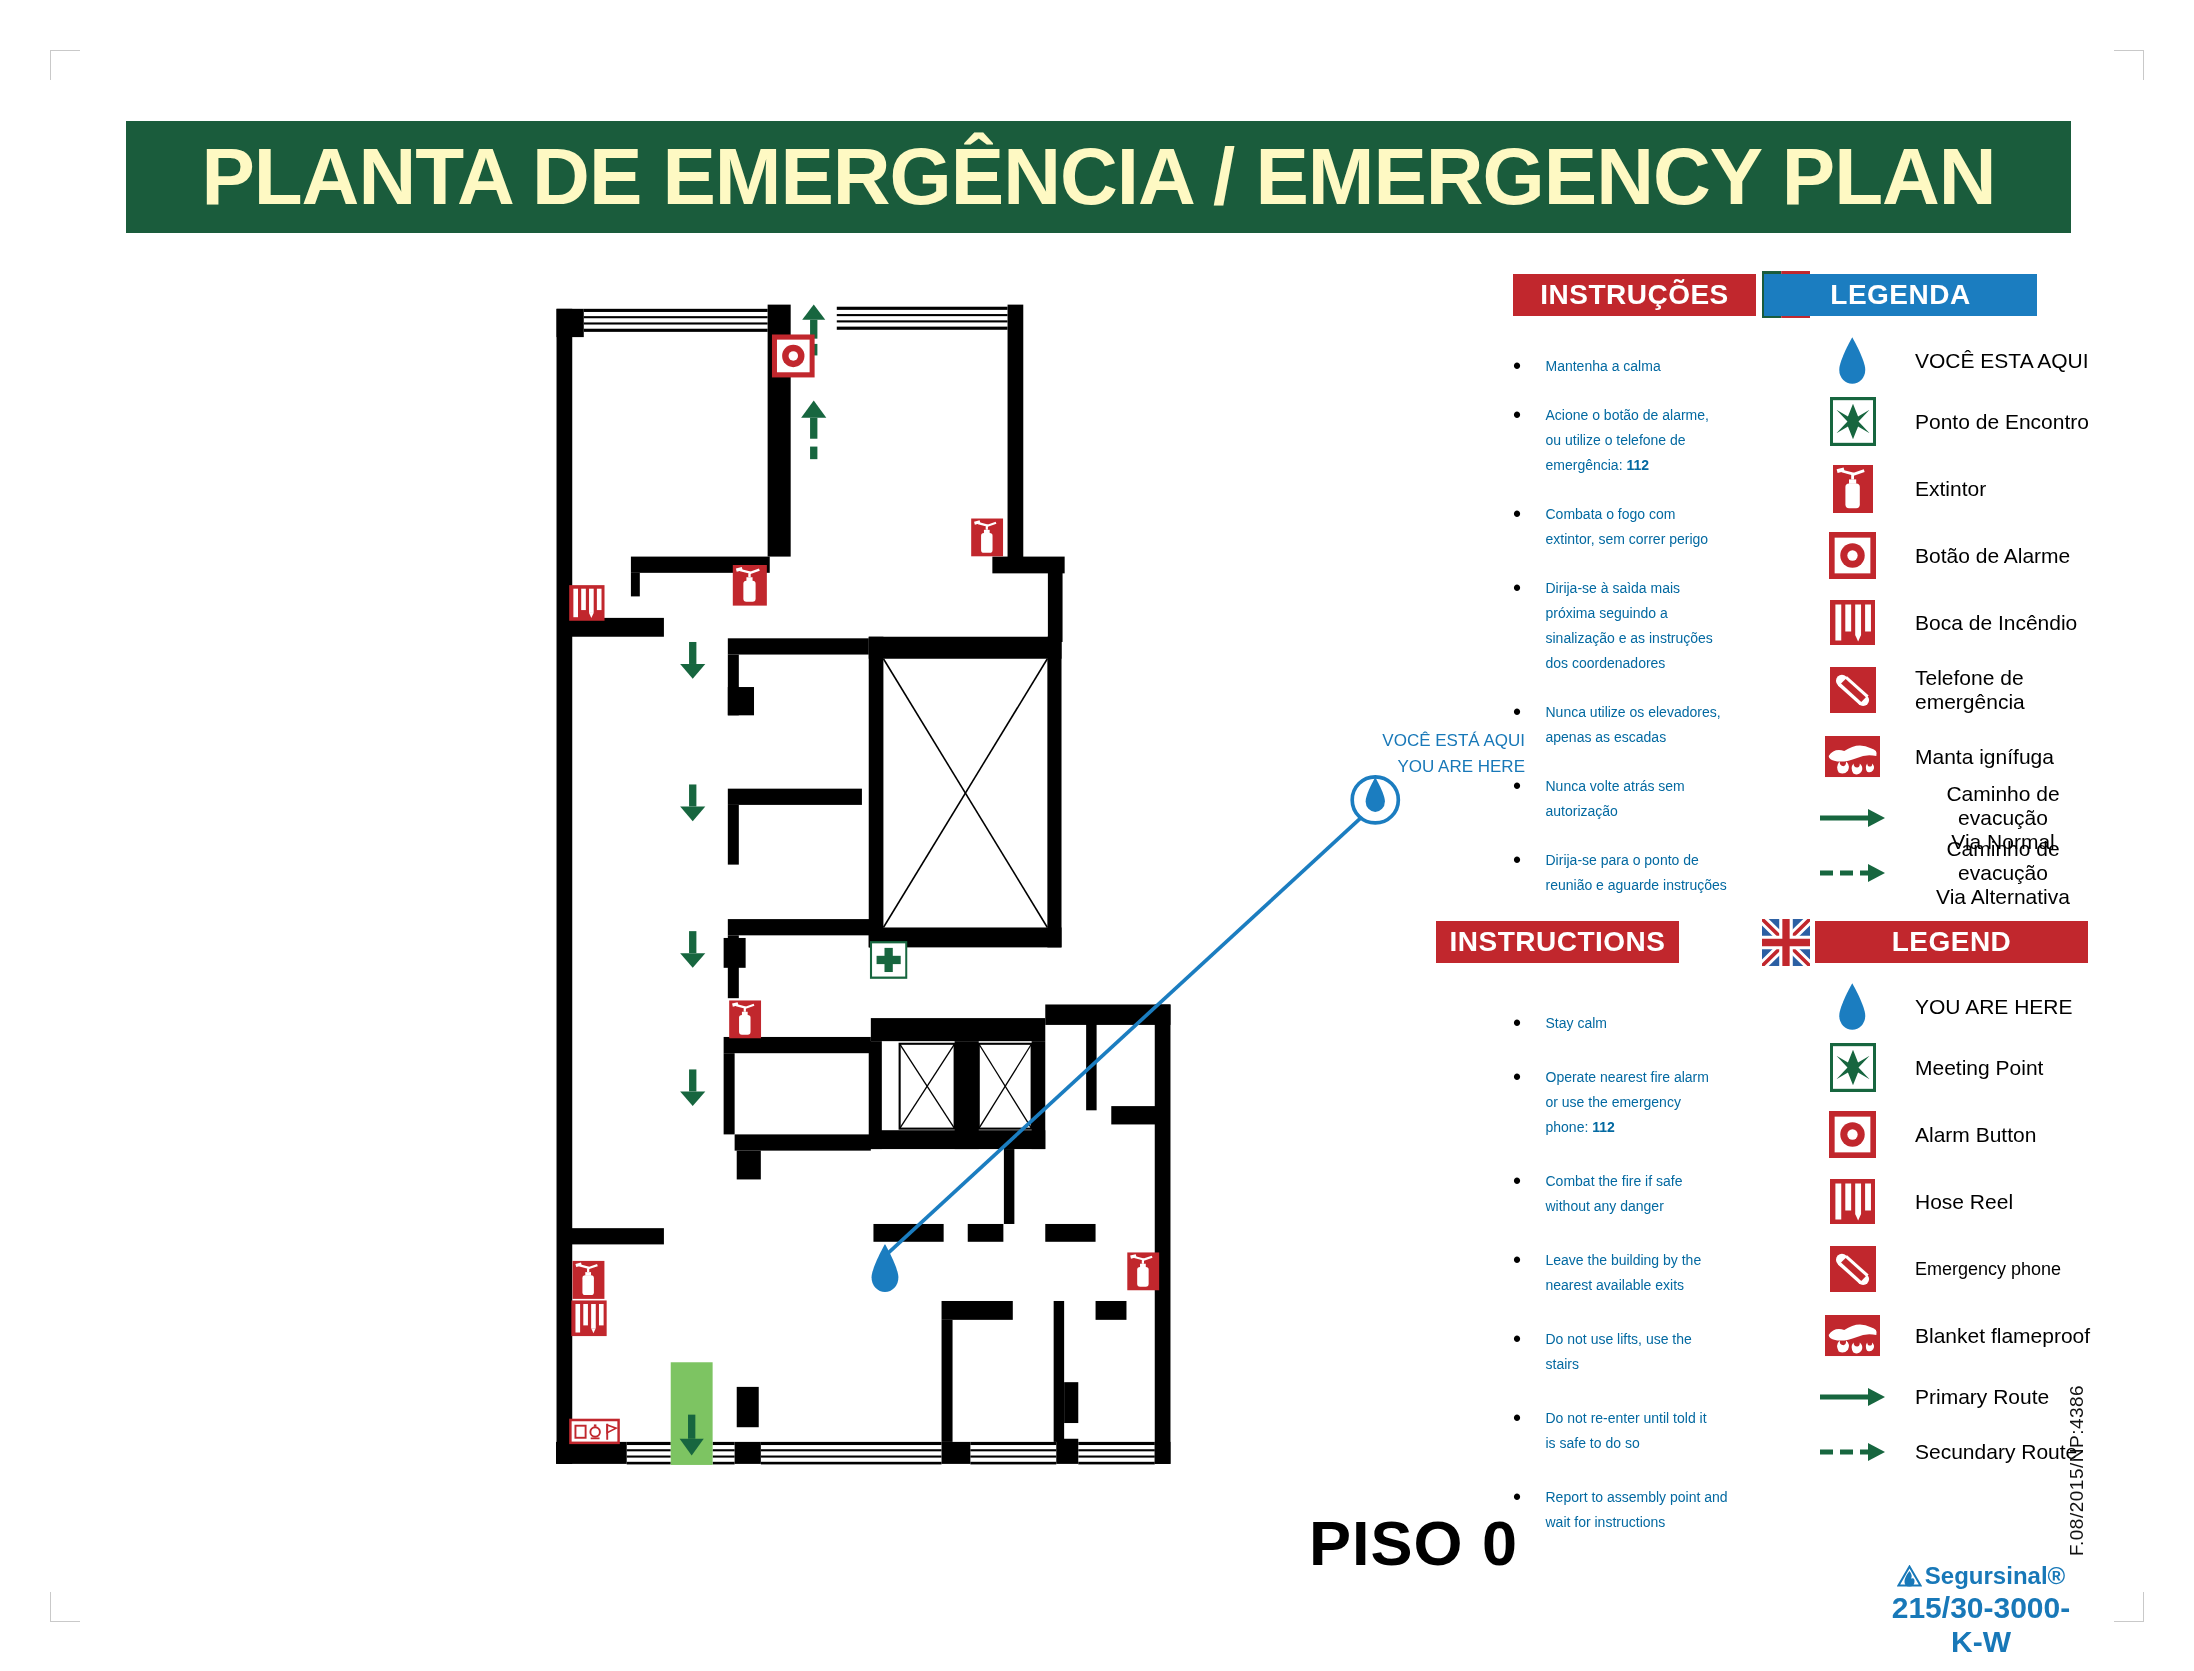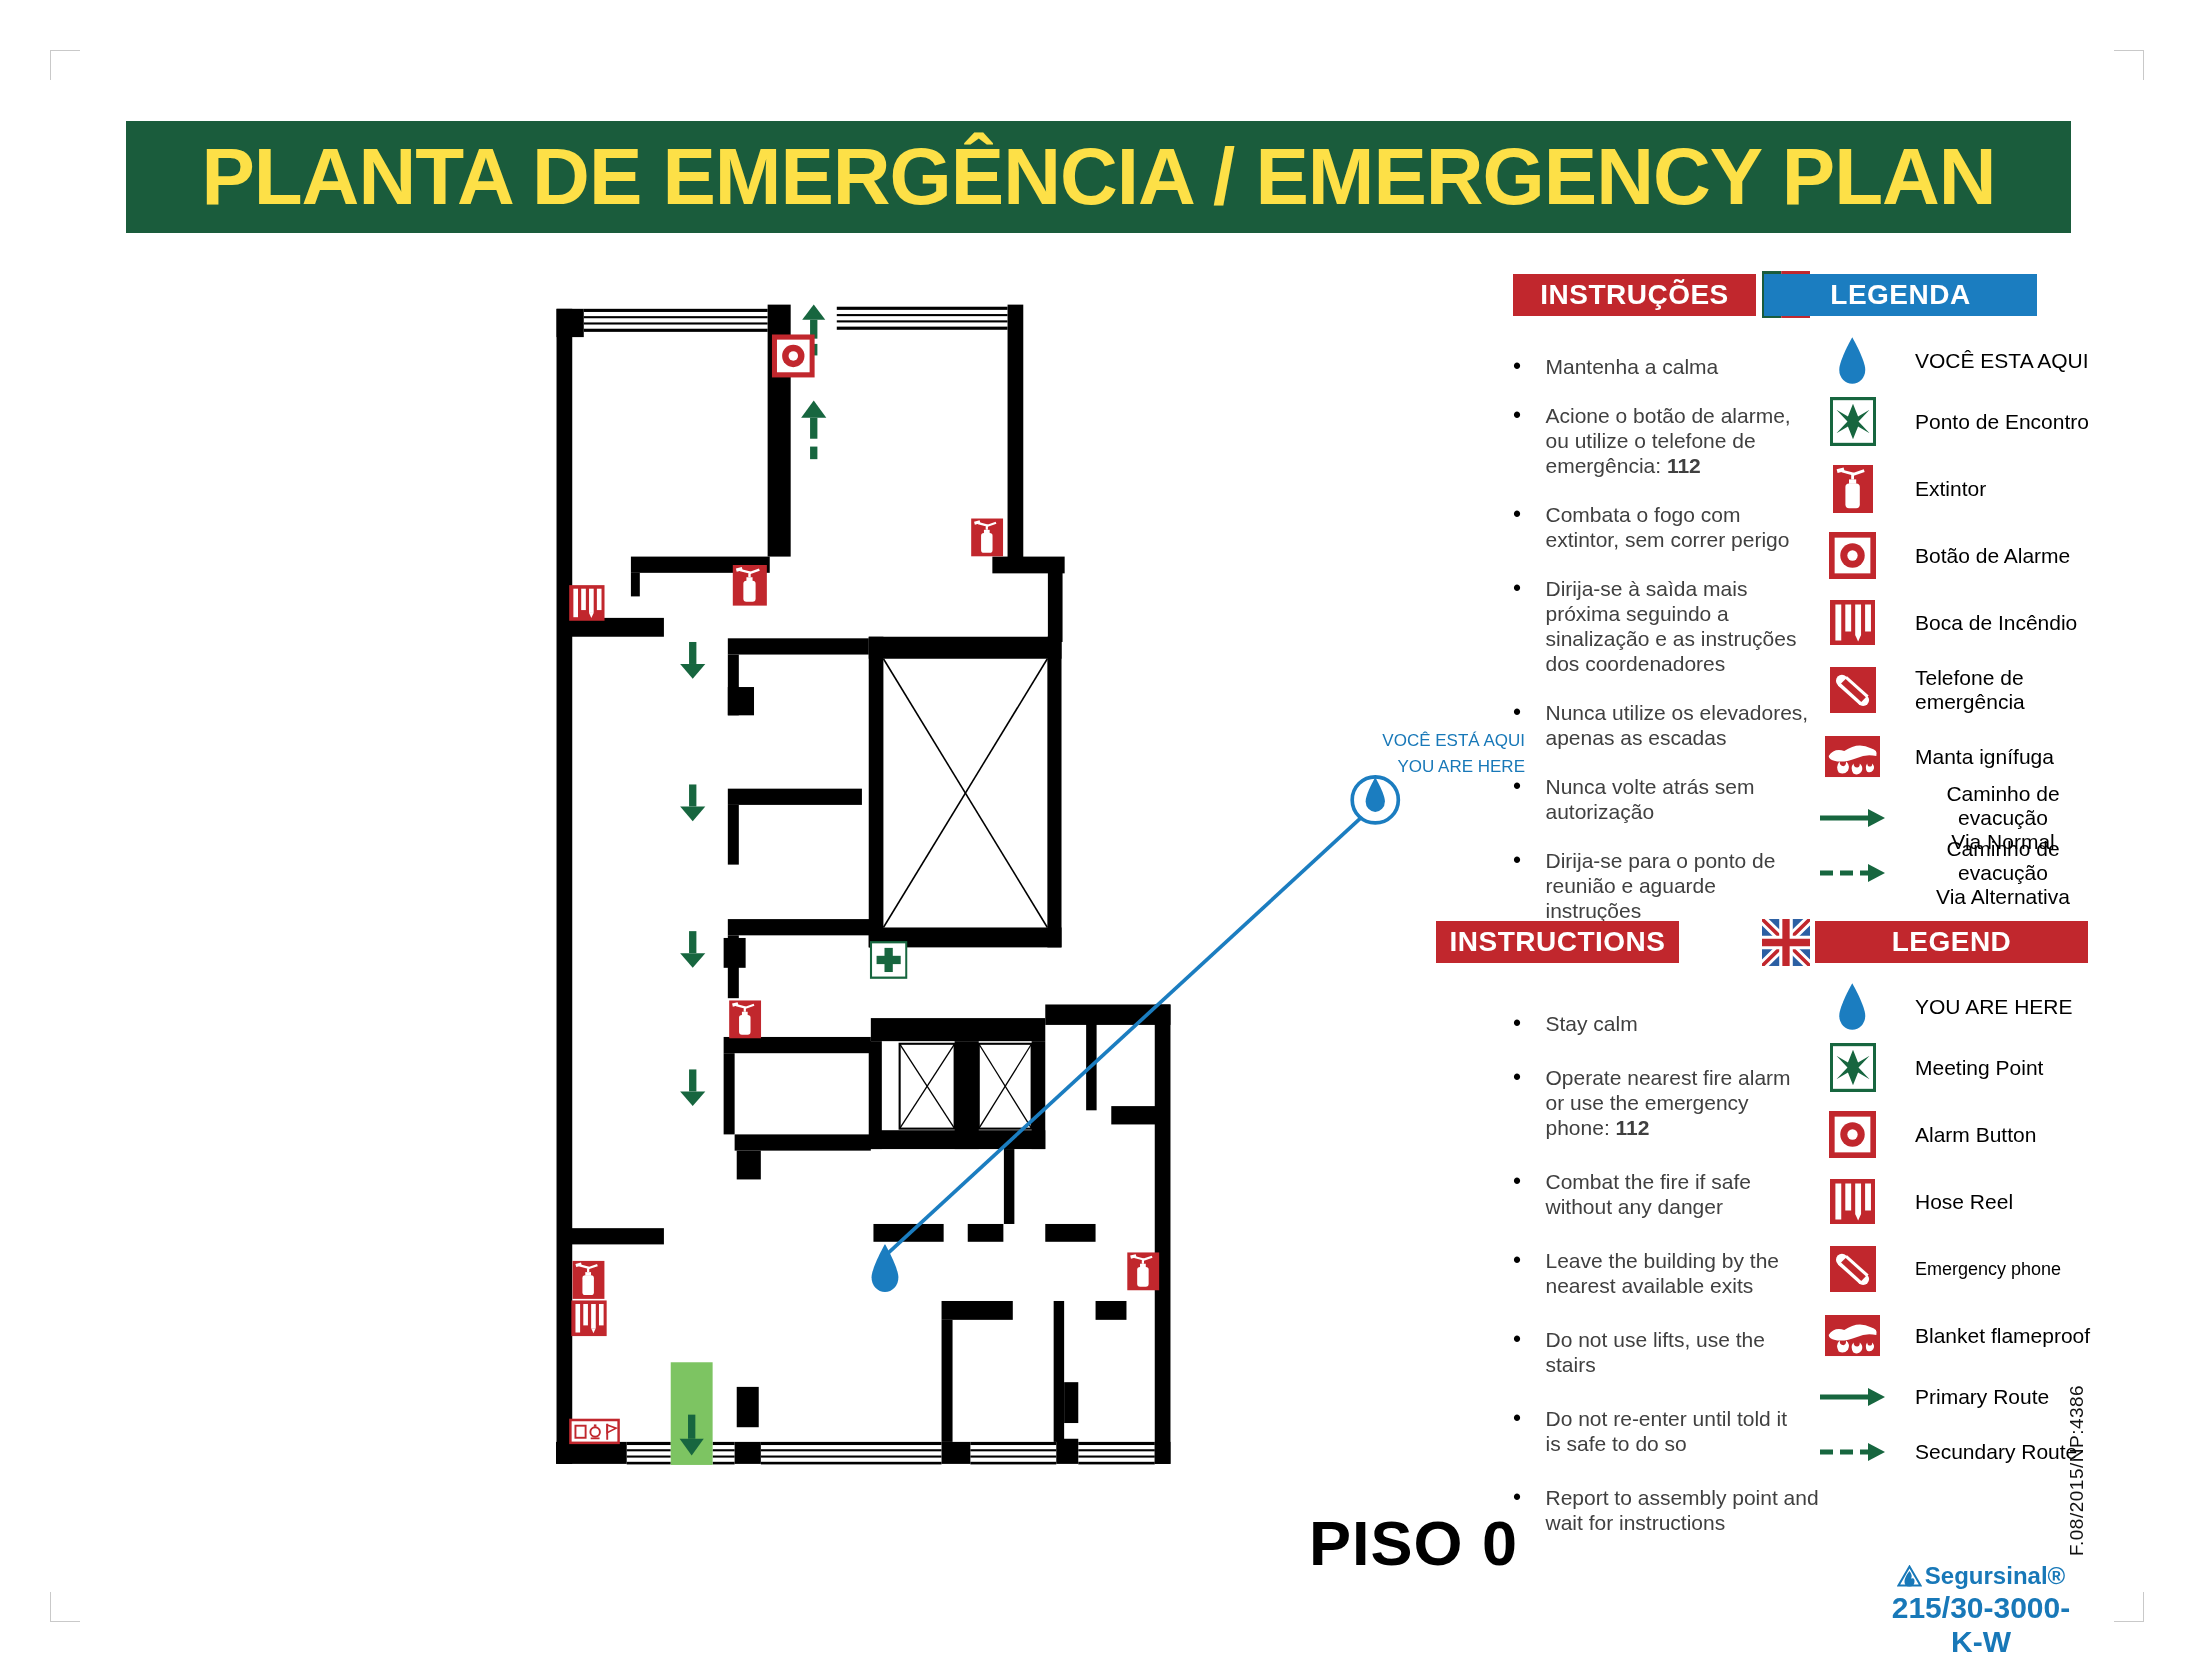--- a/index.html
+++ b/index.html
@@ -9,35 +9,35 @@
   
   .crop{position:absolute;width:29px;height:29px;border:0 solid #c9c9c9;}
   .crop.tl{left:50px;top:50px;border-left-width:1.6px;border-top-width:1.6px;}
   .crop.tr{right:50px;top:50px;border-right-width:1.6px;border-top-width:1.6px;}
   .crop.bl{left:50px;bottom:50px;border-left-width:1.6px;border-bottom-width:1.6px;}
   .crop.br{right:50px;bottom:50px;border-right-width:1.6px;border-bottom-width:1.6px;}
 
   
   .banner{left:126px;top:121px;width:1945px;height:112px;background:#1A5C3C;
           display:flex;align-items:center;justify-content:center;}
-  .banner h1{margin:0;color:#fde047;font-size:80px;font-weight:bold;letter-spacing:-1px;white-space:nowrap;}
+  .banner h1{margin:0;color:#fef9c3;font-size:80px;font-weight:bold;letter-spacing:-1px;white-space:nowrap;}
 
   
   .hbar{height:42px;display:flex;align-items:center;justify-content:center;color:#fff;
         font-size:28px;font-weight:bold;letter-spacing:0.5px;}
   .hbar.red{background:#C1272D;}
   .hbar.blue{background:#1B7DC0;}
   .flagbox{width:48px;height:47px;}
 
   
   .ilist{display:flex;flex-direction:column;}
   .irow{display:flex;margin-bottom:24px;}
   .ilist.en .irow{margin-bottom:29px;}
   .bullet{width:32.5px;font-size:23px;line-height:25px;color:#000;flex:none;}
-  .itext{font-size:21px;line-height:25px;color:#404040;white-space:pre-line;}
+  .itext{font-size:14px;line-height:25px;color:#0369a1;white-space:pre-line;}
   .itext b{font-weight:bold;}
 
   
   .llist{display:flex;flex-direction:column;}
   .lrow{display:flex;align-items:center;height:67px;}
   .lrow.short{height:55px;}
   .licon{width:69px;flex:none;display:flex;align-items:center;justify-content:center;}
   .llabel{font-size:21px;line-height:24px;color:#000;white-space:pre-line;margin-left:28px;}
   .lrow.route .llabel{text-align:center;width:199px;}
   .llabel.small{font-size:18px;}

